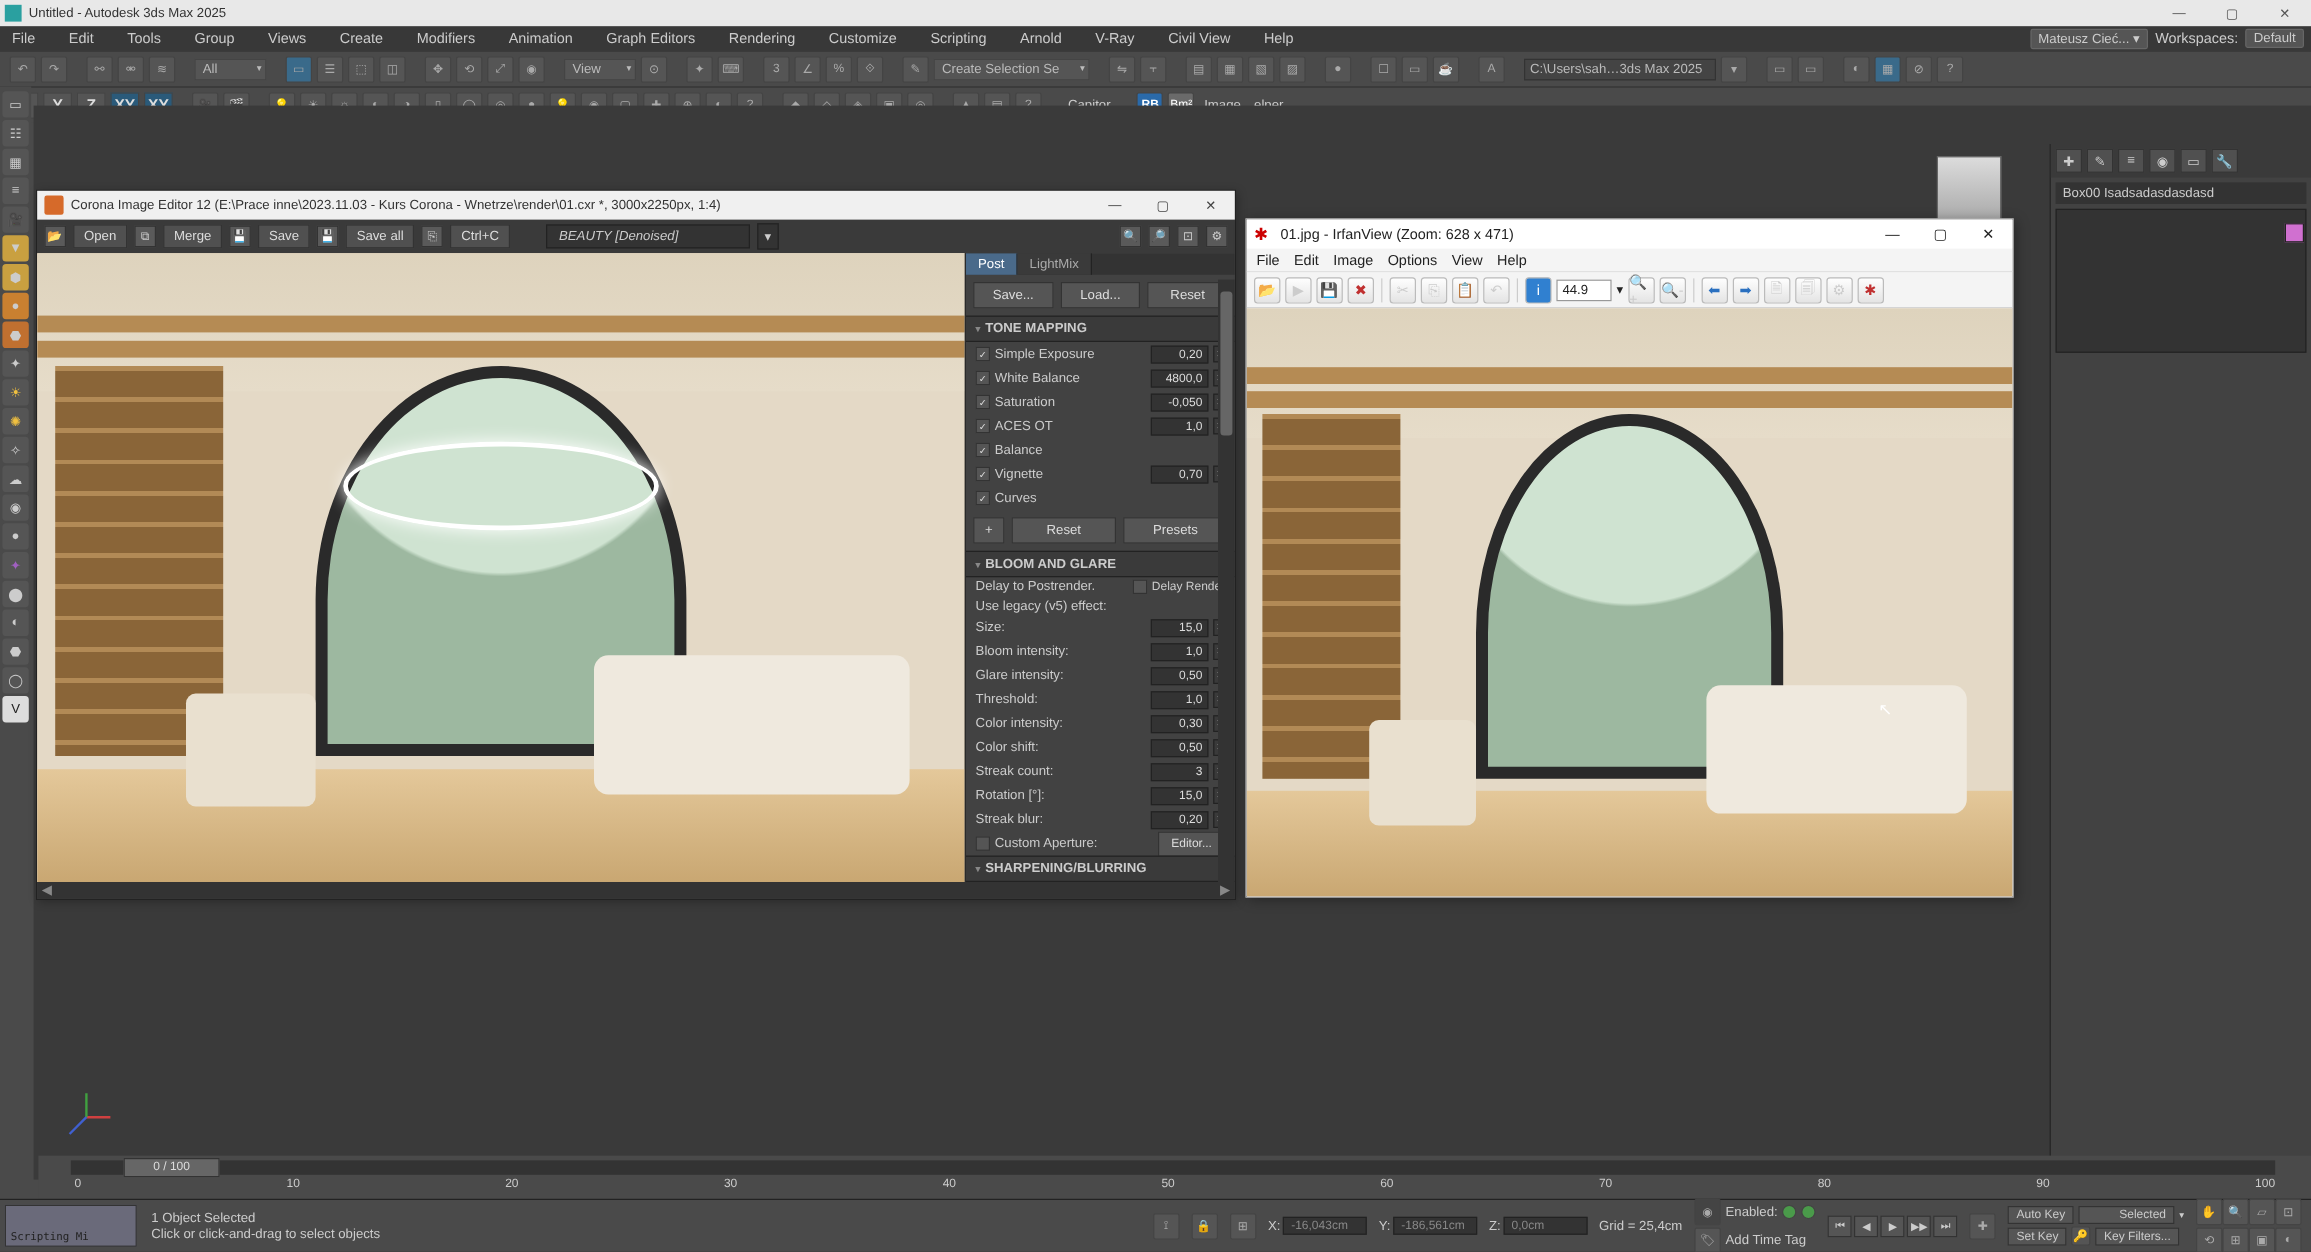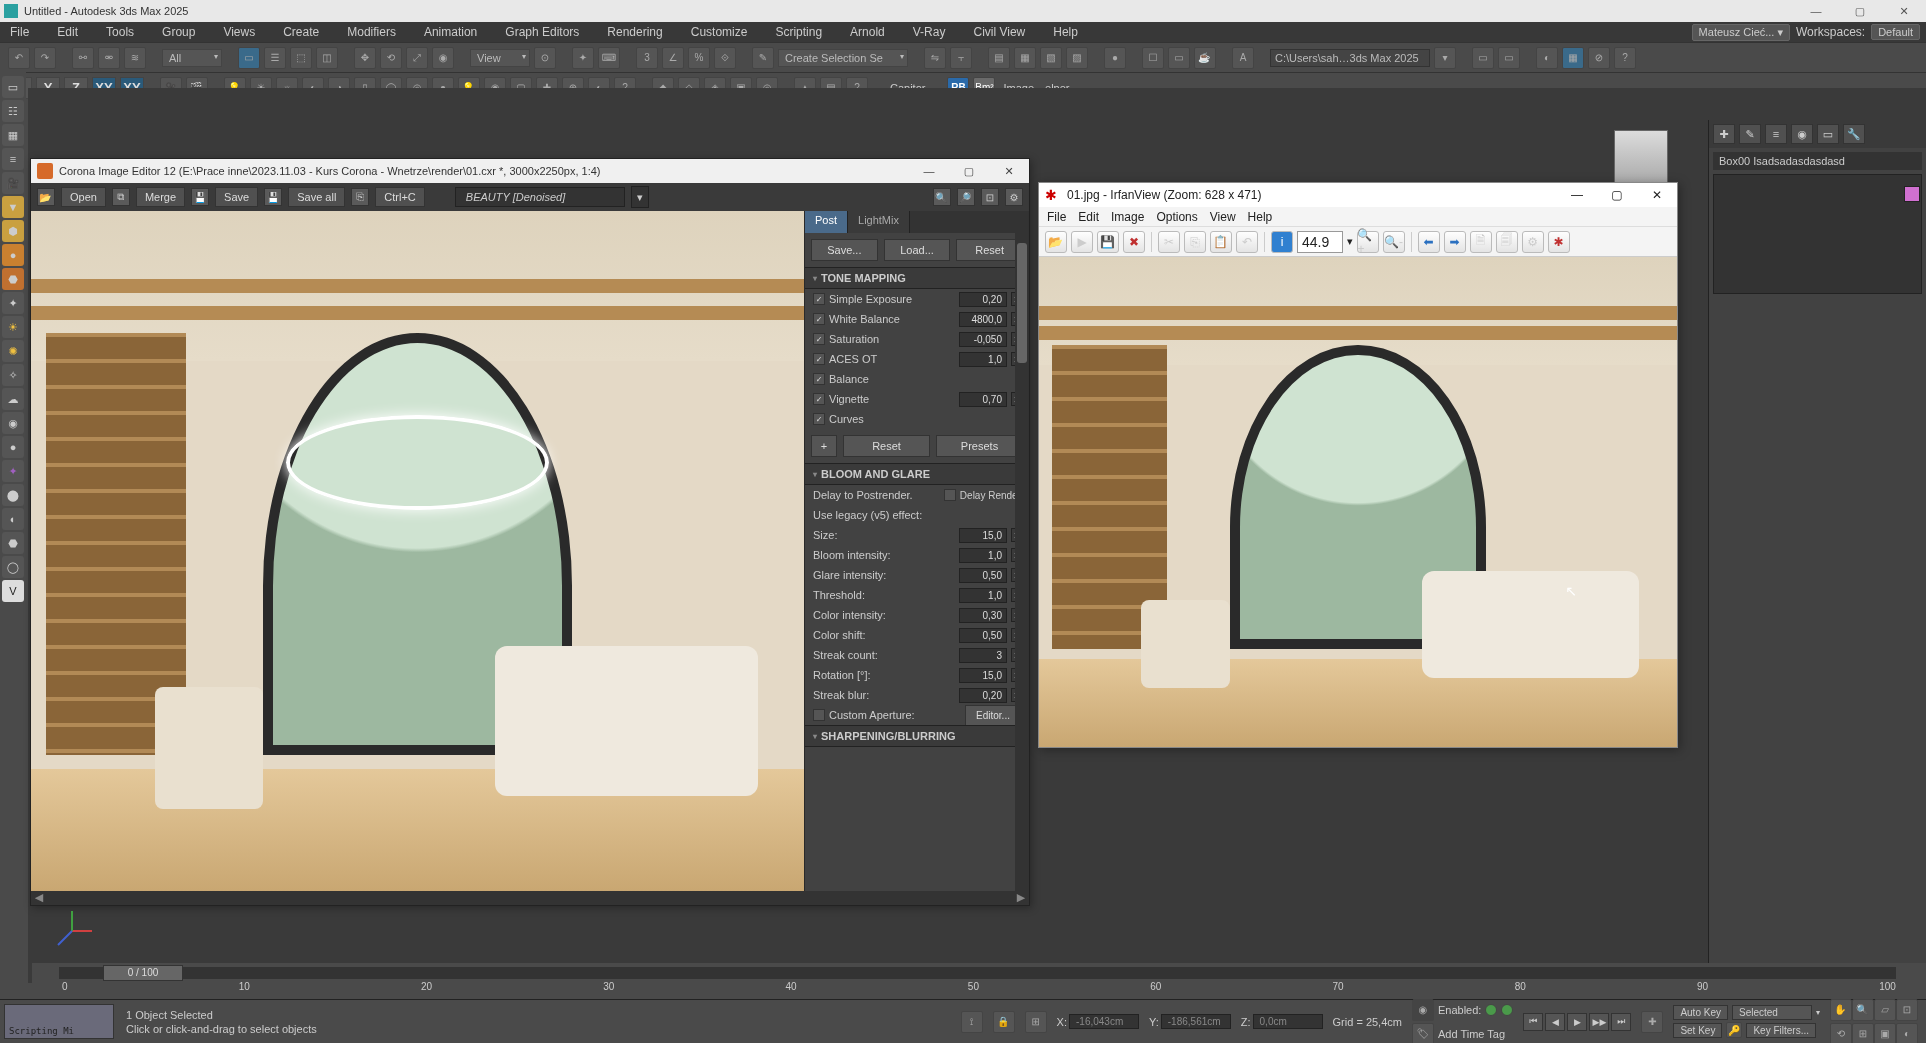--- a/index.html
+++ b/index.html
@@ -39,21 +39,21 @@
 .corona-win { position: absolute; left: 30px; top: 118px; width: 1000px; background: #4a4a4a; border: 1px solid #222; box-shadow: 2px 2px 8px rgba(0,0,0,.3); margin-top: 40px; }
 .corona-title { background: #f0f0f0; height: 24px; display:flex; align-items:center; padding: 0 6px; color:#333; font-size:11px; position:relative; }
 .corona-title .ico { width:16px; height:16px; background:#d66a2a; margin-right:6px; border-radius:2px; }
 .corona-title .wc { position:absolute; right:0; display:flex; }
 .corona-title .wc span { width:40px; height:24px; display:flex; align-items:center; justify-content:center; color:#444; }
 .corona-toolbar { background:#3a3a3a; height:28px; display:flex; align-items:center; padding:0 6px; gap:6px; }
 .ct-btn { background:#505050; border:1px solid #333; padding:3px 8px; color:#ddd; font-size:11px; display:flex; align-items:center; gap:4px; }
 .ct-ico { width:18px; height:18px; background:#5a5a5a; border:1px solid #333; display:flex; align-items:center; justify-content:center; font-size:10px; }
 .ct-label { background:#333; color:#ccc; font-style:italic; padding:3px 10px; flex:0 0 170px; border:1px solid #222; font-size:11px; }
 .ct-drop-arrow { width:18px; height:22px; background:#333; display:flex; align-items:center; justify-content:center; border:1px solid #222; }
-.corona-body { display:flex; height: 680px; }
+.corona-body { display:flex; height: 524px; }
 .corona-image { flex:1; background: linear-gradient(160deg,#cdb799 0%, #e8dcc6 40%, #a89070 100%); position:relative; overflow:hidden; }
 
 .interior { position:absolute; inset:0; }
 .interior .wall { position:absolute; inset:0; background:#e4d9c6; }
 .interior .ceiling { position:absolute; top:0; left:0; right:0; height:22%; background:linear-gradient(#ded3bd,#e6dcc9); }
 .interior .beam { position:absolute; height:14px; left:0; right:0; background:#b58b54; }
 .interior .floor { position:absolute; bottom:0; left:0; right:0; height:18%; background:linear-gradient(#e4c89a,#c9a772); }
 .interior .arch { position:absolute; left:30%; top:18%; width:40%; height:62%; background:radial-gradient(circle at 50% 0%, #cfe3d1 0 48%, transparent 49%), #9db8a0; border:10px solid #2a2a2a; border-top-left-radius:50% 60%; border-top-right-radius:50% 60%; }
 .interior .bookshelf { position:absolute; left:2%; top:18%; width:18%; height:62%; background:repeating-linear-gradient(#b28a56 0 4px,#8a6538 4px 26px); }
 .interior .sofa { position:absolute; right:6%; bottom:14%; width:34%; height:22%; background:#efe9de; border-radius:12px; }
@@ -82,21 +82,21 @@
 
 .irfan-win { position:absolute; left:1038px; top:182px; width:640px; background:#fff; border:1px solid #888; box-shadow:2px 2px 10px rgba(0,0,0,.35); }
 .irfan-title { background:#fff; height:24px; display:flex; align-items:center; padding:0 6px; font-size:12px; color:#222; position:relative; }
 .irfan-title .iico { width:16px; height:16px; margin-right:6px; color:#c00; font-size:14px; }
 .irfan-title .wc { position:absolute; right:0; display:flex; }
 .irfan-title .wc span { width:40px; height:24px; display:flex; align-items:center; justify-content:center; color:#222; }
 .irfan-menu { background:#f4f4f4; height:20px; display:flex; align-items:center; gap:12px; padding:0 8px; font-size:12px; color:#222; border-bottom:1px solid #ddd; }
 .irfan-tb { background:#f4f4f4; height:30px; display:flex; align-items:center; gap:4px; padding:0 6px; border-bottom:1px solid #ccc; }
 .itb { width:22px; height:22px; border:1px solid #bbb; background:linear-gradient(#fefefe,#e4e4e4); border-radius:3px; display:flex; align-items:center; justify-content:center; font-size:12px; }
 .itb-sep { width:1px; height:20px; background:#ccc; margin:0 2px; }
-.irfan-zoom-val { width:46px; background:#fff; border:1px solid #999; padding:2px 4px; font-size:14px; color:#222; }
+.irfan-zoom-val { width:46px; background:#fff; border:1px solid #999; padding:2px 4px; font-size:11px; color:#222; }
 .irfan-img { height:490px; background:#e5dac5; position:relative; overflow:hidden; }
 .irfan-status { height:20px; background:#f0f0f0; border-top:1px solid #ccc; display:flex; align-items:center; gap:14px; padding:0 8px; font-size:11px; color:#333; }
 
 
 .right-panel { position:absolute; right:0; top:120px; width:218px; bottom:60px; background:#424242; border-left:1px solid #222; }
 .rp-tabs { display:flex; gap:4px; padding:4px; background:#3a3a3a; }
 .rp-tab { width:22px; height:20px; background:#505050; border:1px solid #333; display:flex; align-items:center; justify-content:center; font-size:11px; }
 .rp-name { background:#333; margin:4px; padding:3px 6px; color:#ccc; font-size:11px; }
 .rp-swatch { width:16px; height:16px; background:#d070d0; position:absolute; right:6px; top:34px; border:1px solid #222; }
 .rp-box { margin:4px; height:120px; background:#333; border:1px solid #222; }
@@ -116,21 +116,21 @@
 .status-bar { position:absolute; left:0; right:0; bottom:0; height:44px; background:#4a4a4a; border-top:1px solid #222; display:flex; }
 .status-left { width:110px; background:#6a6a7a; border:1px solid #333; margin:4px; display:flex; align-items:flex-end; padding:2px 4px; font-size:9px; color:#222; font-family:monospace; }
 .status-mid { flex:0 0 420px; display:flex; flex-direction:column; justify-content:center; gap:2px; padding:0 8px; font-size:11px; color:#ccc; }
 .status-right { flex:1; display:flex; align-items:center; gap:10px; justify-content:flex-end; padding:0 10px; font-size:11px; color:#ccc; }
 .coord-box { display:flex; align-items:center; gap:2px; }
 .coord-box .fld { background:#333; border:1px solid #222; padding:1px 6px; font-size:10px; color:#888; width:70px; }
 .play-ctrls { display:flex; gap:2px; }
 .play-ctrls .pbtn { width:20px; height:18px; background:#555; border:1px solid #333; display:flex; align-items:center; justify-content:center; font-size:9px; }
 .key-area { display:flex; flex-direction:column; gap:2px; }
 .key-row { display:flex; gap:4px; align-items:center; }
-.key-btn { background:#555; border:1px solid #333; padding:1px 6px; font-size:10px; }
+.key-btn { background:#555; border:1px solid #333; padding:1px 6px; font-size:10px;text-align:right; }
 
 
 svg { display:block; }
 </style>
 </head>
 <body>
 
 <div class="win-title">
   <span style="width:14px;height:14px;background:#2aa0a0;margin-right:6px;"></span>
   <span>Untitled - Autodesk 3ds Max 2025</span>

